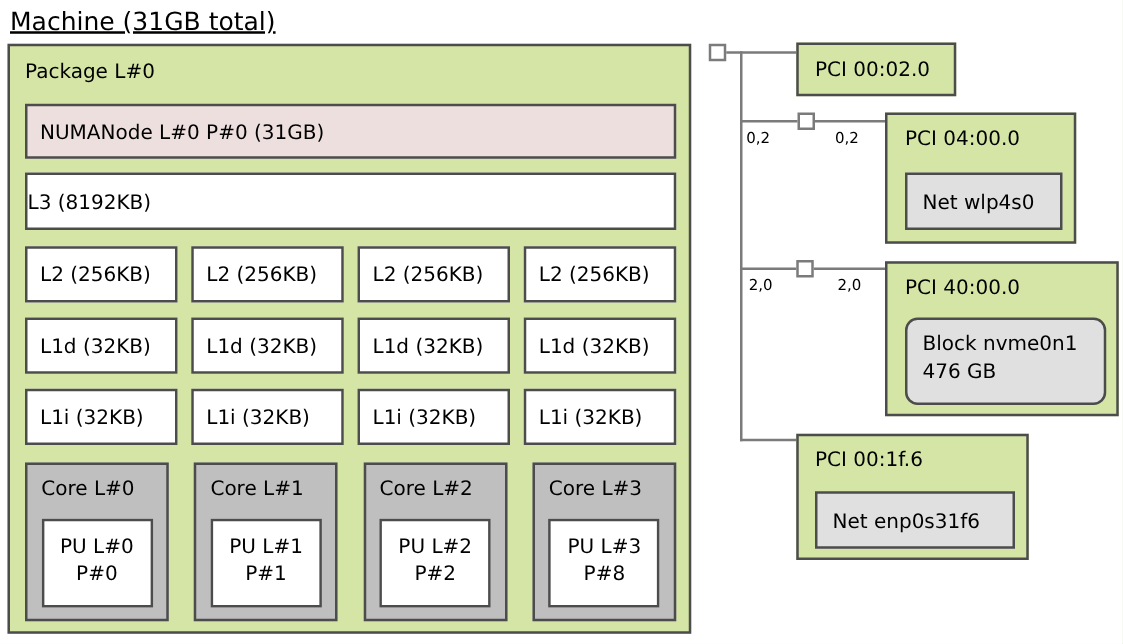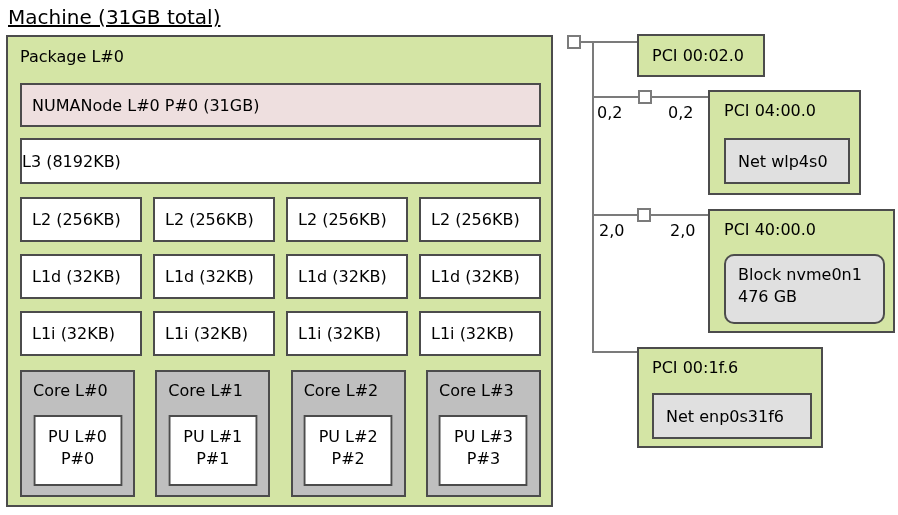--- a/index.html
+++ b/index.html
@@ -40,21 +40,21 @@
     border:2px solid var(--box-border);}
   .core-label{position:absolute;left:11px;top:9px;}
   .pu{position:absolute;left:50%;top:43px;transform:translateX(-50%);width:89px;height:71px;
     background:var(--bg-white);border:2px solid var(--box-border);
     text-align:center;padding-top:9px;line-height:1.4;}
 
   
   .tline{position:absolute;background:var(--line-gray);}
   .sq{position:absolute;width:14px;height:14px;background:var(--bg-white);
     border:2px solid var(--line-gray);}
-  .link-label{position:absolute;font-size:16px;}
+  .link-label{position:absolute;font-size:12px;}
 
   
   .pci{position:absolute;background:var(--package-green);border:2px solid var(--box-border);}
   .pci-title{position:absolute;left:14px;top:9px;}
   .pci-single{display:flex;align-items:center;padding-left:13px;}
   .devbox{position:absolute;background:var(--device-gray);border:2px solid var(--box-border);
     display:flex;align-items:center;padding-left:12px;}
   .devbox.multiline{display:block;padding:8px 12px 0 12px;line-height:1.4;border-radius:10px;}
 </style>
 </head>
@@ -115,21 +115,21 @@
         <div class="core-label">Core L#2</div>
         <div class="pu">
           <div>PU L#2</div>
           <div>P#2</div>
         </div>
       </div>
       <div class="core">
         <div class="core-label">Core L#3</div>
         <div class="pu">
           <div>PU L#3</div>
-          <div>P#3</div>
+          <div>P#8</div>
         </div>
       </div>
     </div>
   </div>
 
   <div class="sq" style="left:567px;top:35px;"></div>
   <div class="tline" style="left:581px;top:41px;width:56px;height:2px;"></div>
   <div class="tline" style="left:592px;top:41px;width:2px;height:312px;"></div>
 
   <div class="tline" style="left:592px;top:96px;width:116px;height:2px;"></div>

